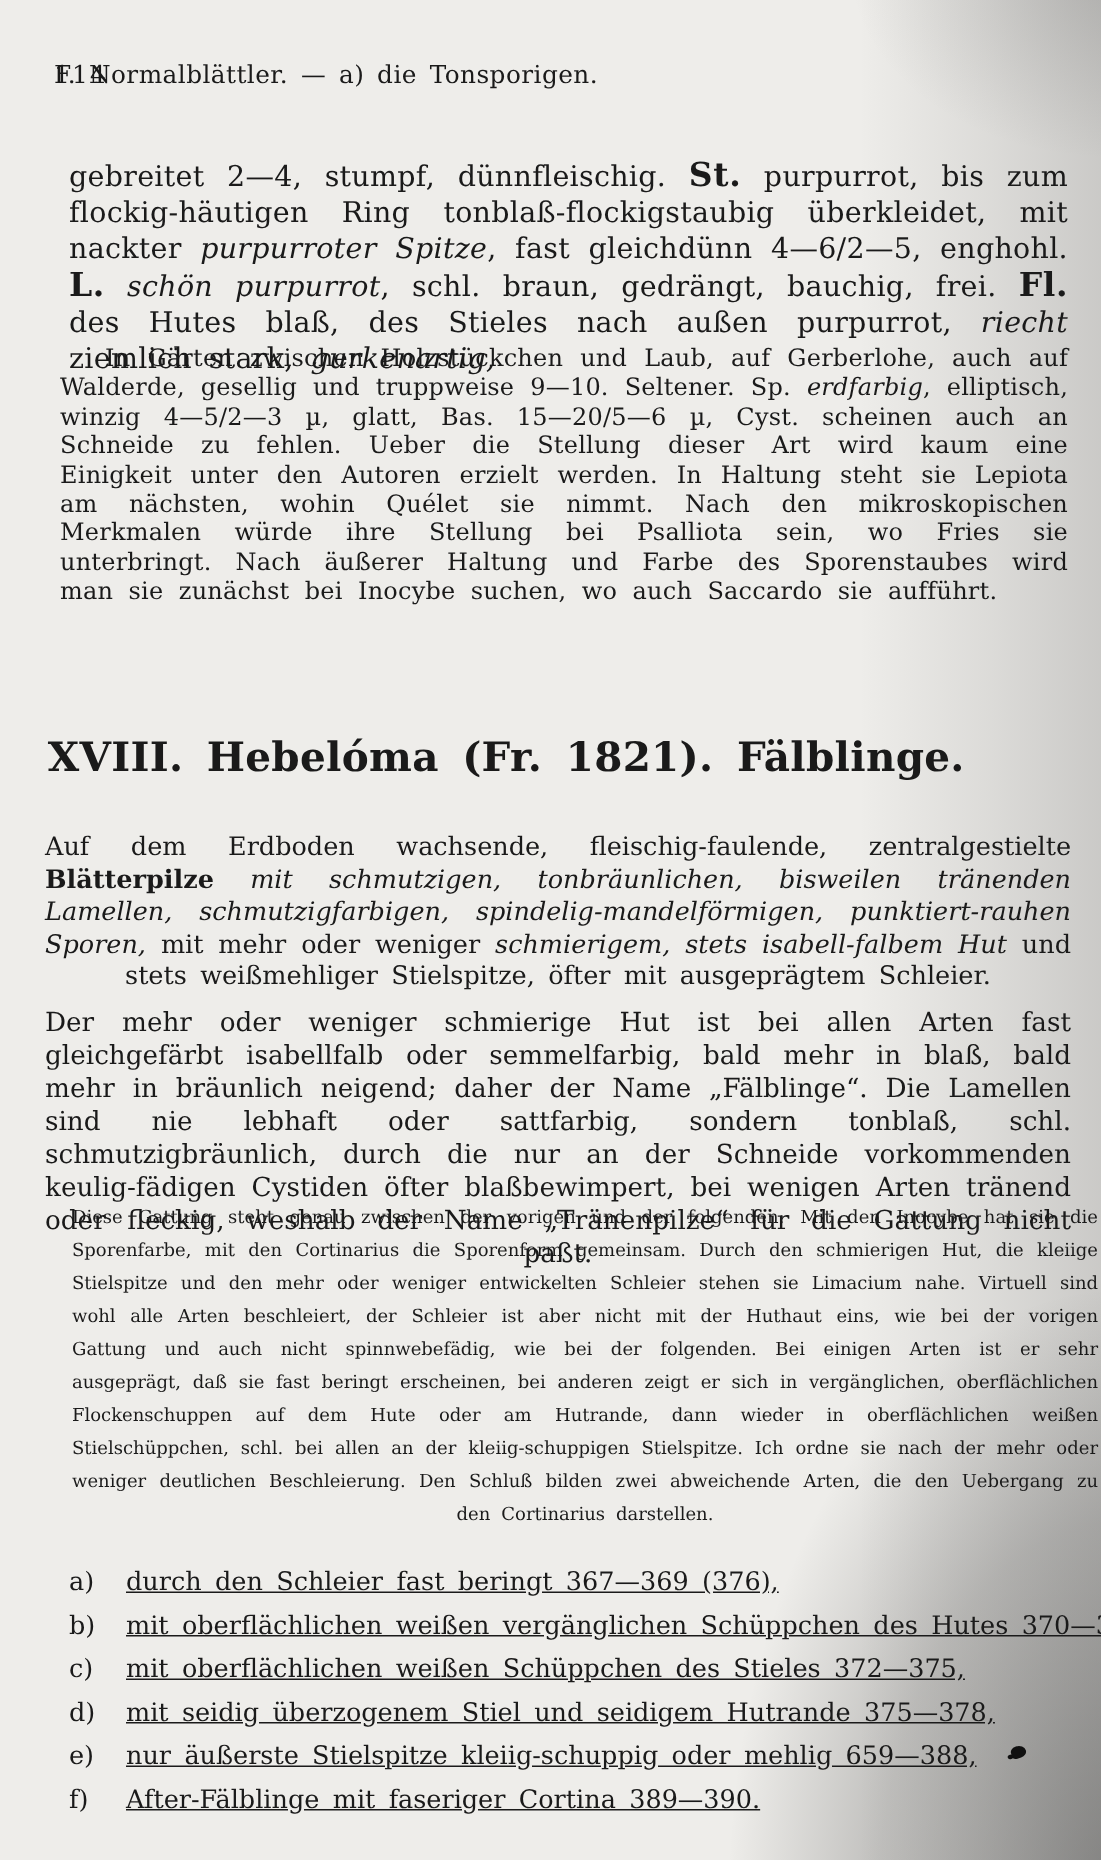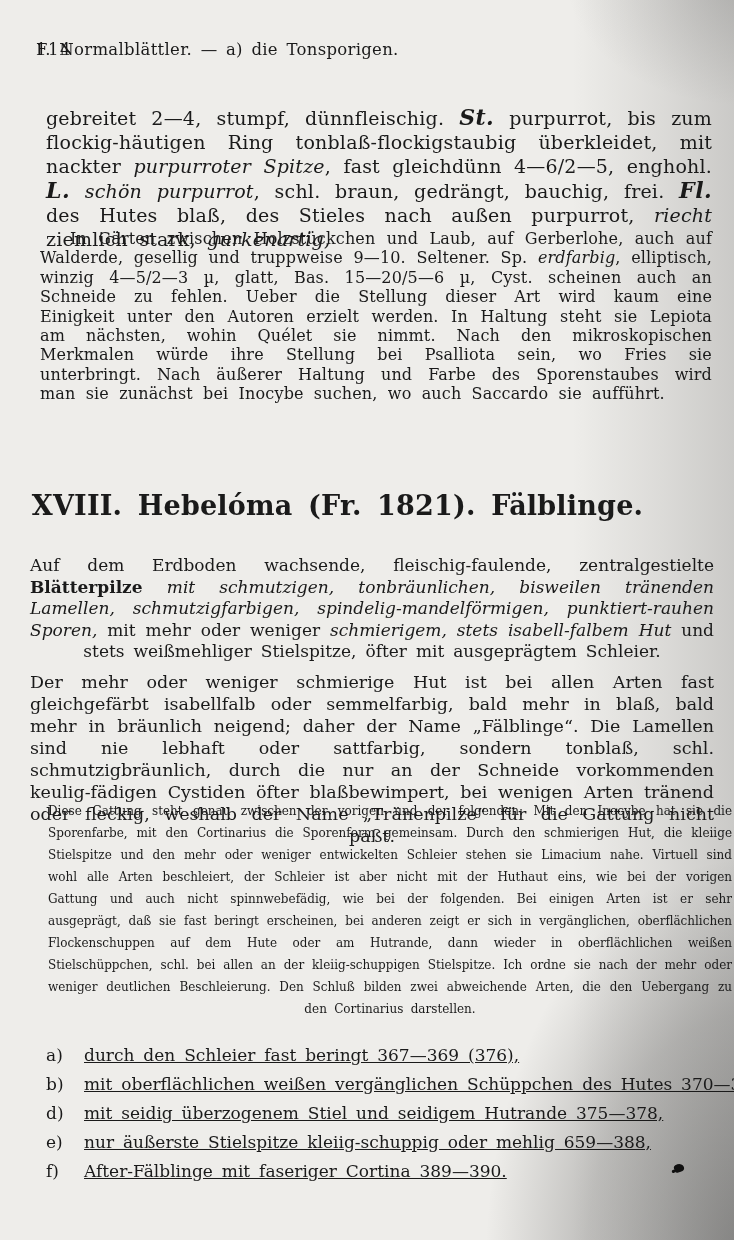--- a/index.html
+++ b/index.html
@@ -29,21 +29,21 @@
   #para-diagnosis{top:538px;left:30px;width:684px;font-size:17px;line-height:21.5px;word-spacing:3.5px;text-align-last:center;}
   #para-description{top:653px;left:30px;width:684px;font-size:17.5px;line-height:22px;word-spacing:3.5px;text-align-last:center;}
   #para-position{top:788px;left:48px;width:684px;font-size:12px;line-height:22px;word-spacing:3.5px;text-align-last:center;}
 
   .key{position:absolute;top:1041px;left:46px;width:680px;font-size:17px;line-height:29px;word-spacing:3.5px;text-decoration:underline;}
   .key-item{white-space:nowrap;}
   .key-label{display:inline-block;width:38px;}
 
   .b{font-weight:bold;}
   .i{font-style:italic;}
-  .lead{font-weight:bold;font-size:1.16em;letter-spacing:0.4px;font-style:italic;}
+  .lead{font-weight:bold;font-size:1.16em;letter-spacing:0.4px;}
 
   .ink-speck{position:absolute;left:674px;top:1164px;width:10px;height:8px;background:#101010;
     border-radius:55% 75% 60% 40%;transform:rotate(-18deg);}
   .ink-speck::after{content:"";position:absolute;left:-3px;top:4px;width:4px;height:3px;background:#101010;border-radius:50%;}
 </style>
 </head>
 <body>
 
 <div class="page">
 
@@ -65,20 +65,23 @@
   <p class="para" id="para-position"><span>Diese Gattung steht genau zwischen der vorigen und der folgenden: Mit den Inocybe hat sie die Sporenfarbe, mit den Cortinarius die Sporenform gemeinsam. Durch den schmierigen Hut, die kleiige Stielspitze und den mehr oder weniger entwickelten Schleier stehen sie Limacium nahe. Virtuell sind wohl alle Arten beschleiert, der Schleier ist aber nicht mit der Huthaut eins, wie bei der vorigen Gattung und auch nicht spinnwebefädig, wie bei der folgenden. Bei einigen Arten ist er sehr ausgeprägt, daß sie fast beringt erscheinen, bei anderen zeigt er sich in vergänglichen, oberflächlichen Flockenschuppen auf dem Hute oder am Hutrande, dann wieder in oberflächlichen weißen Stielschüppchen, schl. bei allen an der kleiig-schuppigen Stielspitze. Ich ordne sie nach der mehr oder weniger deutlichen Beschleierung. Den Schluß bilden zwei abweichende Arten, die den Uebergang zu den Cortinarius darstellen.</span></p>
 
   <div class="key">
       <div class="key-item">
       <span class="key-label">a)</span><span class="key-text">durch den Schleier fast beringt 367—369 (376),</span>
     </div>
       <div class="key-item">
       <span class="key-label">b)</span><span class="key-text">mit oberflächlichen weißen vergänglichen Schüppchen des Hutes 370—371,</span>
     </div>
       <div class="key-item">
+      <span class="key-label">c)</span><span class="key-text">mit oberflächlichen weißen Schüppchen des Stieles 372—375,</span>
+    </div>
+      <div class="key-item">
       <span class="key-label">d)</span><span class="key-text">mit seidig überzogenem Stiel und seidigem Hutrande 375—378,</span>
     </div>
       <div class="key-item">
       <span class="key-label">e)</span><span class="key-text">nur äußerste Stielspitze kleiig-schuppig oder mehlig 659—388,</span>
     </div>
       <div class="key-item">
       <span class="key-label">f)</span><span class="key-text">After-Fälblinge mit faseriger Cortina 389—390.</span>
     </div>
     </div>
 

